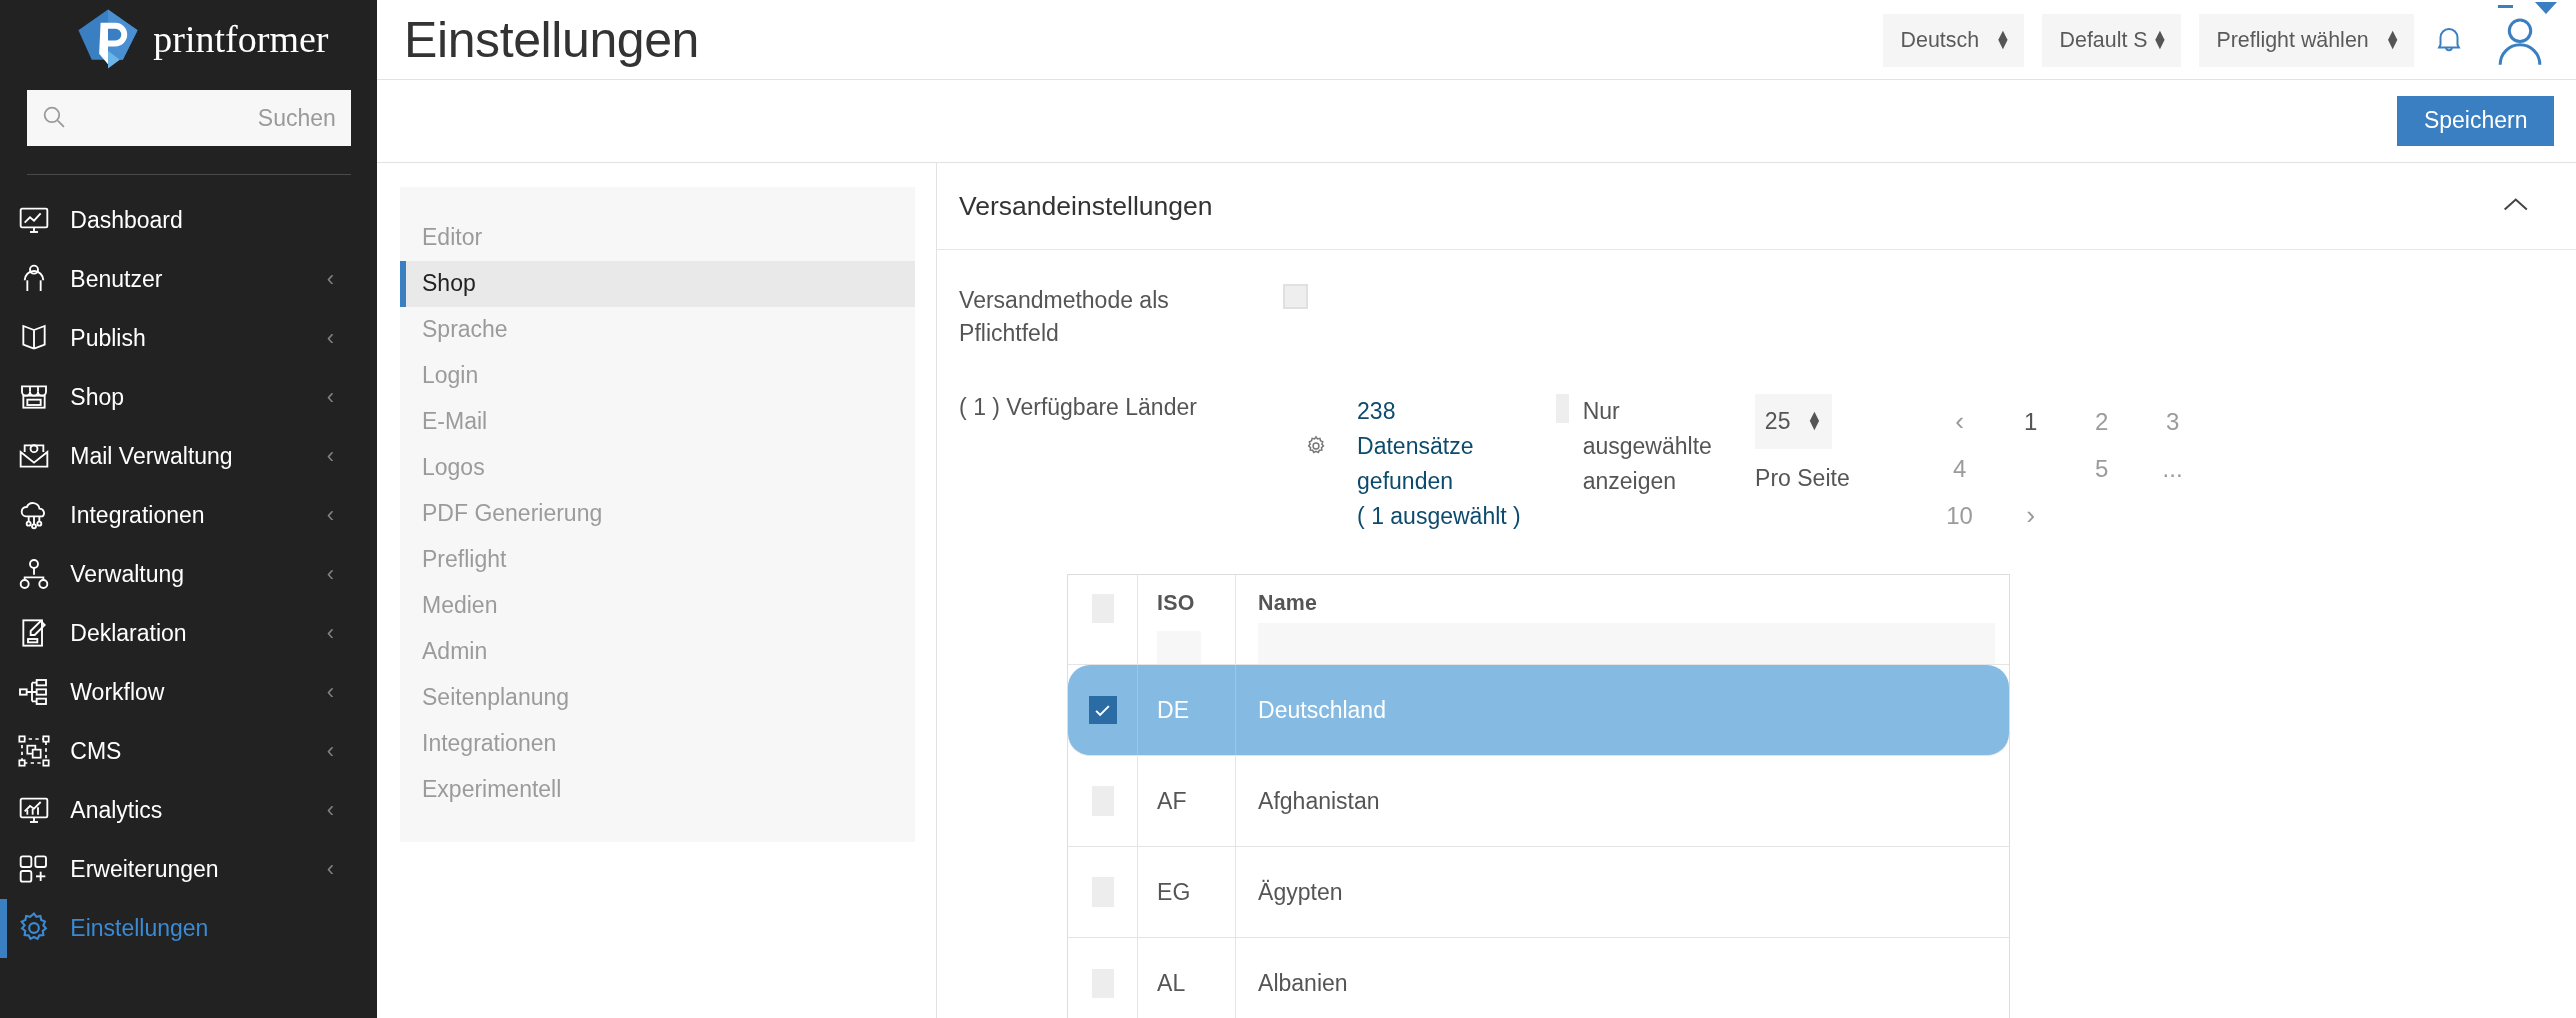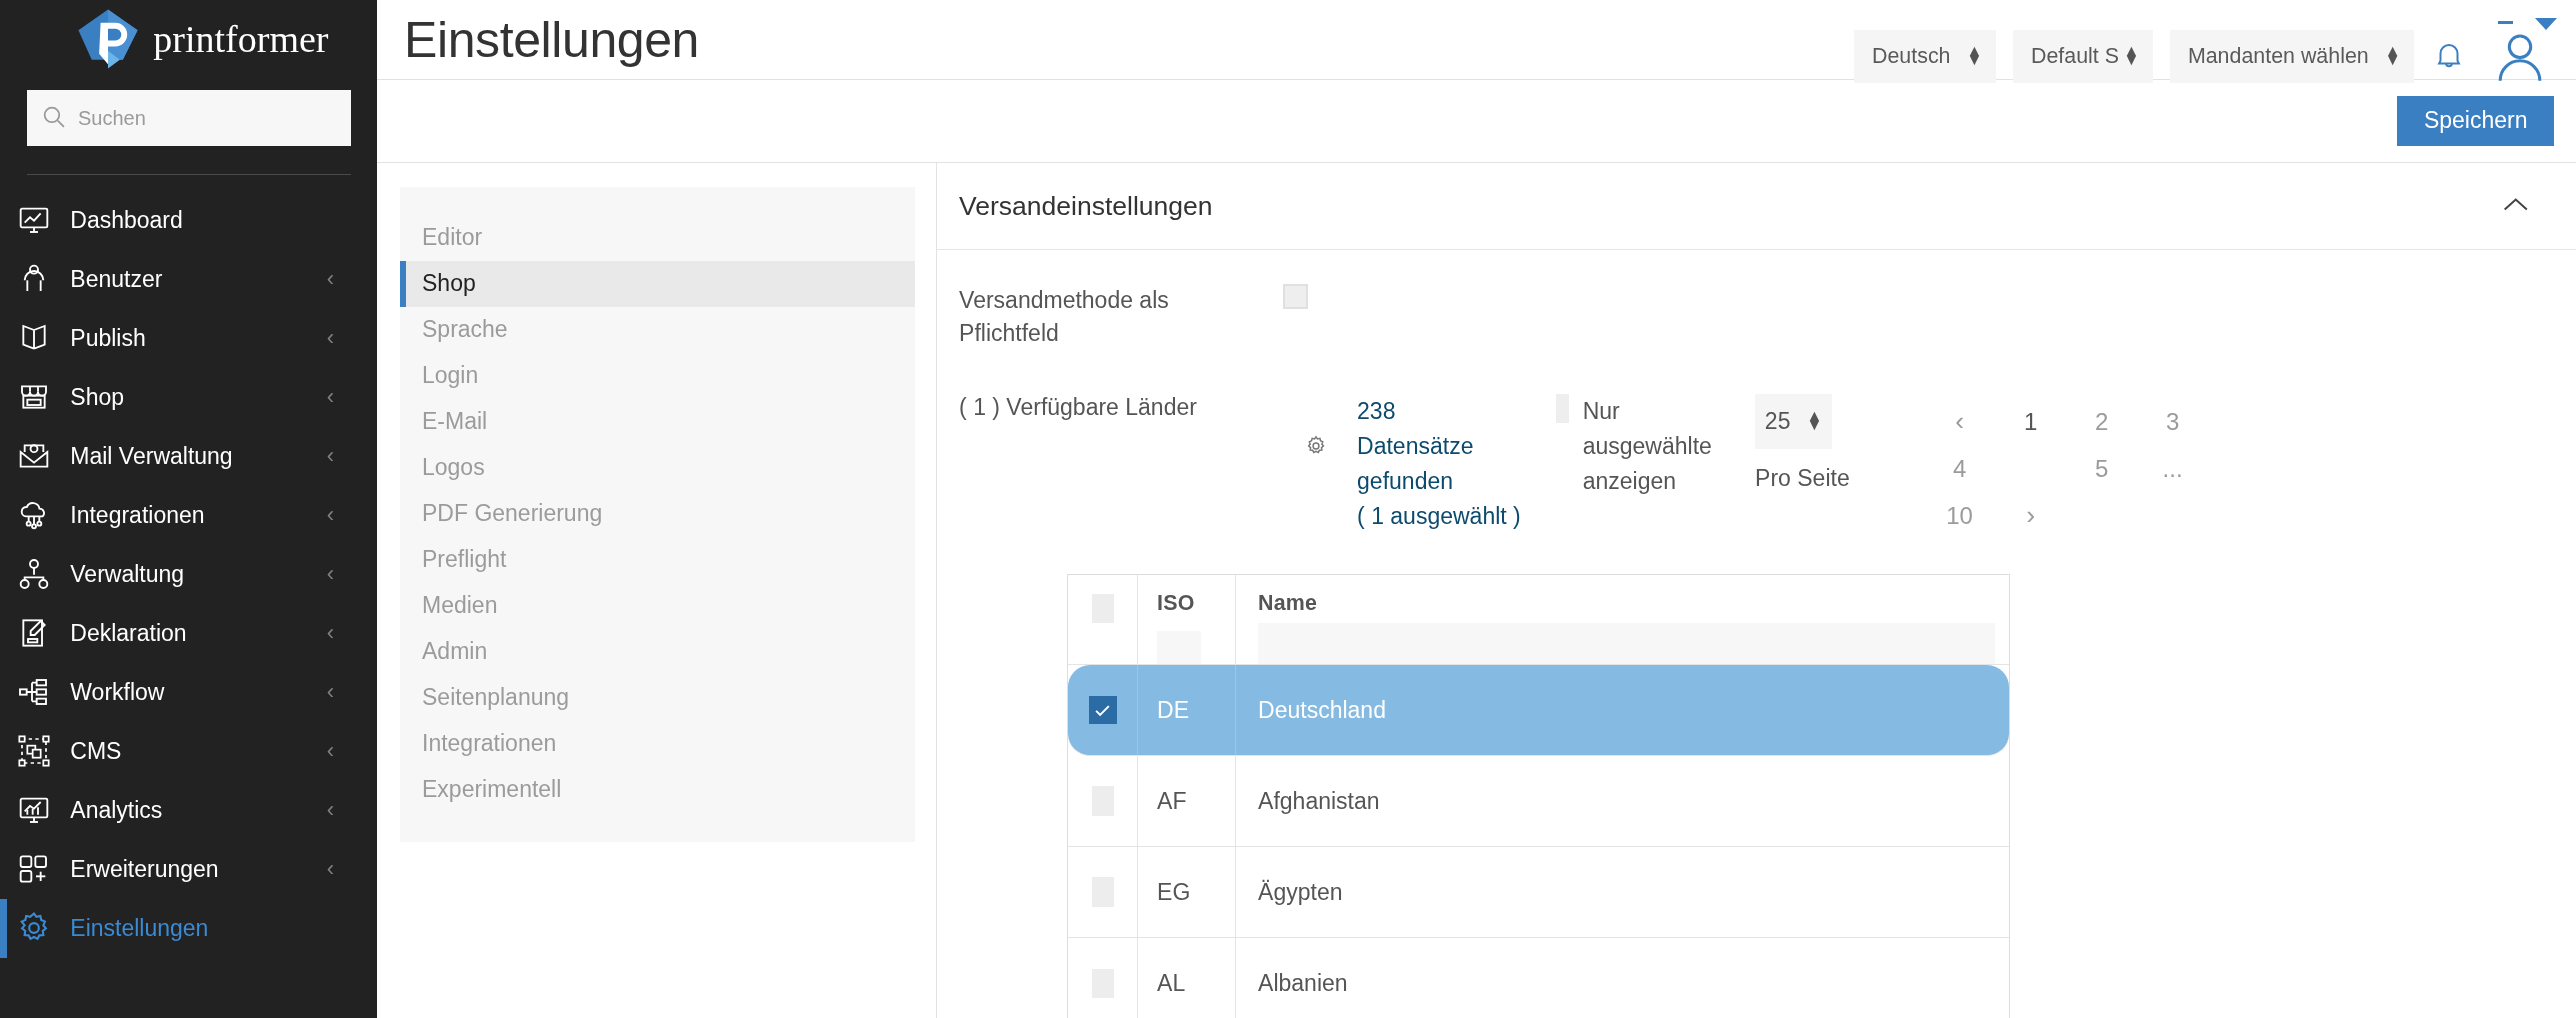--- a/index.html
+++ b/index.html
@@ -38,22 +38,22 @@
   .search-box {
     background: #f7f7f7;
     height: 56px;
     display: flex; align-items: center;
     padding: 0 14.7px;
   }
   .search-box svg { flex: 0 0 auto; }
   .search-input {
     border: none; outline: none; background: transparent;
     font-family: "Liberation Sans", sans-serif;
-    font-size: 20px; color: #4c1d95;
-    margin-left: 11.8px; width: 100%;
+    font-size: 23px; color: #4c1d95;
+    margin-left: 11.8px; width: 100%; text-align: right;
   }
   .search-input::placeholder { color: #9a9a9a; }
   .sb-divider {
     height: 0.7px; background: #4a4a4a;
     margin: 28px 26.5px 0 26.5px;
   }
   .nav-list { margin-top: 16px; }
   .nav-item {
     display: flex; align-items: center;
     height: 59px;
@@ -94,21 +94,21 @@
     padding-left: 27px;
     position: relative;
   }
   .page-title {
     font-size: 50px;
     color: #333333;
     font-weight: 400;
     letter-spacing: -0.4px;
   }
   .topbar-right {
-    position: absolute; right: 0; top: 16px;
+    position: absolute; right: 0; top: 0;
     height: 80px;
     display: flex; align-items: center;
   }
   .tb-select {
     background: #f5f5f5;
     height: 53px;
     display: flex; align-items: center;
     padding: 0 13.3px 0 17.7px;
     margin-right: 17.7px;
   }
@@ -509,21 +509,21 @@
 
         <div class="tb-select">
           <span class="lbl">Default S</span>
           <span class="spinner" style="margin-left:4.4px">
               <span>▲</span>
               <span>▼</span>
             </span>
         </div>
 
         <div class="tb-select">
-          <span class="lbl">Mandanten wählen</span>
+          <span class="lbl">Preflight wählen</span>
           <span class="spinner">
               <span>▲</span>
               <span>▼</span>
             </span>
         </div>
 
         <div class="bell">
           <span>
             <svg width="34" height="34" viewBox="0 0 24 24" fill="none" stroke="#3a7fc1" stroke-width="1.4">
               <path d="M6 16v-5a6 6 0 0 1 12 0v5l1 2H5z"></path>

